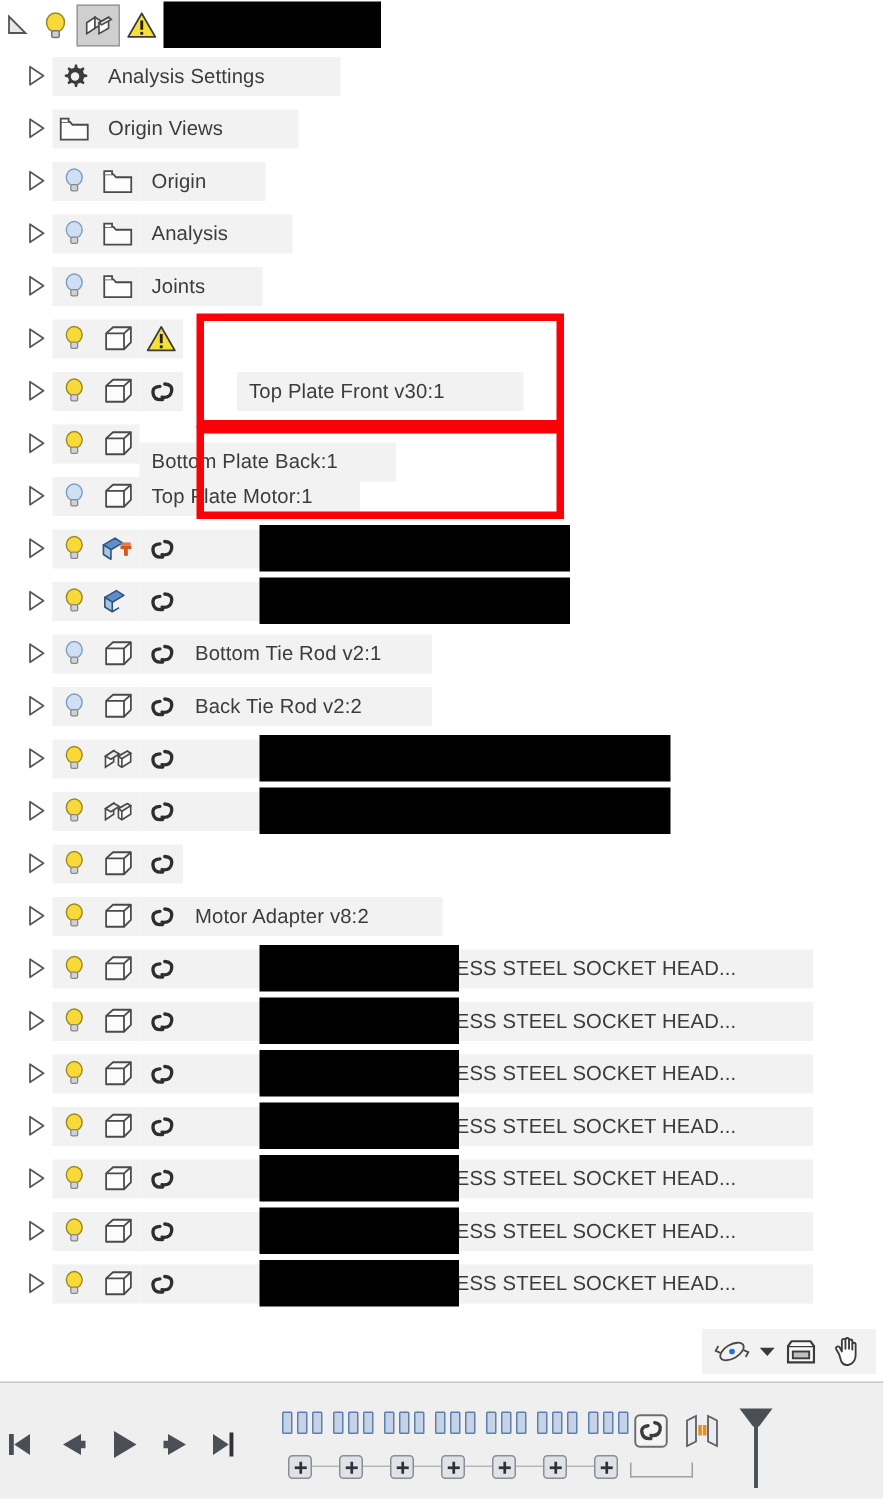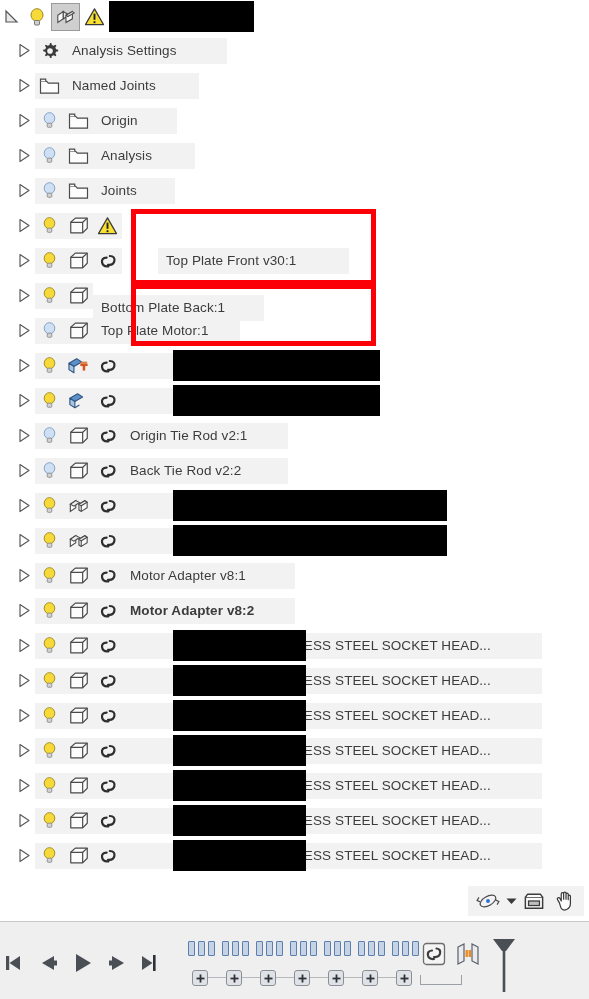--- a/index.html
+++ b/index.html
@@ -211,21 +211,21 @@
           <svg width="13" height="15" viewBox="0 0 13 15">
             <path d="M2 1.5 L11 7.5 L2 13.5 Z" fill="#ffffff" stroke="#5a5a5a" stroke-width="1.2" stroke-linejoin="round"></path>
           </svg>
         </div>
         <div class="icocell">
           <svg width="21" height="18" viewBox="0 0 22 19">
             <path d="M1.5 4.5 L8 4.5 L9.8 6.5 L20.5 6.5 L20.5 17 L1.5 17 Z" fill="#fdfdfd" stroke="#4a4a4a" stroke-width="1.25"></path>
             <path d="M1.5 4.5 L1.5 2.2 L7 2.2 L7 4.5" fill="#fdfdfd" stroke="#4a4a4a" stroke-width="1.25"></path>
           </svg>
         </div>
-        <div class="labelcell" style="width:117px;">Named Joints</div>
+        <div class="labelcell" style="width:117px;">Origin Views</div>
       </div>
       <div class="row">
         <div style="width:13px;flex:0 0 auto;"></div>
         <div class="tri">
           <svg width="13" height="15" viewBox="0 0 13 15">
             <path d="M2 1.5 L11 7.5 L2 13.5 Z" fill="#ffffff" stroke="#5a5a5a" stroke-width="1.2" stroke-linejoin="round"></path>
           </svg>
         </div>
         <div class="icocell">
           <svg width="17" height="19" viewBox="0 0 18 20">
@@ -460,21 +460,21 @@
             <path d="M3 6.5 L16 6.5 L21 2" fill="none" stroke="#4a4a4a" stroke-width="1.3"></path>
             <path d="M16 6.5 L16 18" fill="none" stroke="#4a4a4a" stroke-width="1.3"></path>
           </svg>
         </div>
         <div class="icocell">
           <svg width="22" height="20" viewBox="0 0 24 22">
             <path d="M14 5.5 Q20 5.8 19 11 Q18 16 12 15.2" fill="none" stroke="#2e2e2e" stroke-width="2.4" stroke-linecap="round"></path>
             <path d="M10.5 7.2 Q4.5 7.5 5.5 12.7 Q6.5 17.7 12.5 16.9" fill="none" stroke="#2e2e2e" stroke-width="2.4" stroke-linecap="round"></path>
           </svg>
         </div>
-        <div class="labelcell" style="width:148px;">Origin Tie Rod v2:1</div>
+        <div class="labelcell" style="width:148px;">Bottom Tie Rod v2:1</div>
       </div>
       <div class="row">
         <div style="width:13px;flex:0 0 auto;"></div>
         <div class="tri">
           <svg width="13" height="15" viewBox="0 0 13 15">
             <path d="M2 1.5 L11 7.5 L2 13.5 Z" fill="#ffffff" stroke="#5a5a5a" stroke-width="1.2" stroke-linejoin="round"></path>
           </svg>
         </div>
         <div class="icocell">
           <svg width="17" height="19" viewBox="0 0 18 20">
@@ -576,49 +576,48 @@
             <path d="M3 6.5 L16 6.5 L21 2" fill="none" stroke="#4a4a4a" stroke-width="1.3"></path>
             <path d="M16 6.5 L16 18" fill="none" stroke="#4a4a4a" stroke-width="1.3"></path>
           </svg>
         </div>
         <div class="icocell">
           <svg width="22" height="20" viewBox="0 0 24 22">
             <path d="M14 5.5 Q20 5.8 19 11 Q18 16 12 15.2" fill="none" stroke="#2e2e2e" stroke-width="2.4" stroke-linecap="round"></path>
             <path d="M10.5 7.2 Q4.5 7.5 5.5 12.7 Q6.5 17.7 12.5 16.9" fill="none" stroke="#2e2e2e" stroke-width="2.4" stroke-linecap="round"></path>
           </svg>
         </div>
-        <div class="labelcell" style="width:155px;">Motor Adapter v8:1</div>
-      </div>
-      <div class="row">
-        <div style="width:13px;flex:0 0 auto;"></div>
-        <div class="tri">
-          <svg width="13" height="15" viewBox="0 0 13 15">
-            <path d="M2 1.5 L11 7.5 L2 13.5 Z" fill="#ffffff" stroke="#5a5a5a" stroke-width="1.2" stroke-linejoin="round"></path>
-          </svg>
-        </div>
-        <div class="icocell">
-          <svg width="17" height="19" viewBox="0 0 18 20">
-            <ellipse cx="9" cy="7.6" rx="5.6" ry="5.9" fill="#f7d93a" stroke="#9a8a20" stroke-width="1"></ellipse>
-            <rect x="6.6" y="12.8" width="4.8" height="4.4" rx="1" fill="#d2d2d2" stroke="#888" stroke-width="0.9"></rect>
-          </svg>
-        </div>
-        <div class="icocell">
-          <svg width="22" height="19" viewBox="0 0 24 20">
-            <path d="M3 6.5 L8 2 L21 2 L21 13 L16 18 L3 18 Z" fill="#fcfcfc" stroke="#4a4a4a" stroke-width="1.3" stroke-linejoin="round"></path>
-            <path d="M3 6.5 L16 6.5 L21 2" fill="none" stroke="#4a4a4a" stroke-width="1.3"></path>
-            <path d="M16 6.5 L16 18" fill="none" stroke="#4a4a4a" stroke-width="1.3"></path>
-          </svg>
-        </div>
-        <div class="icocell">
-          <svg width="22" height="20" viewBox="0 0 24 22">
-            <path d="M14 5.5 Q20 5.8 19 11 Q18 16 12 15.2" fill="none" stroke="#2e2e2e" stroke-width="2.4" stroke-linecap="round"></path>
-            <path d="M10.5 7.2 Q4.5 7.5 5.5 12.7 Q6.5 17.7 12.5 16.9" fill="none" stroke="#2e2e2e" stroke-width="2.4" stroke-linecap="round"></path>
-          </svg>
-        </div>
-        <div class="labelcell" style="width:155px;font-weight:bold;">Motor Adapter v8:2</div>
+      </div>
+      <div class="row">
+        <div style="width:13px;flex:0 0 auto;"></div>
+        <div class="tri">
+          <svg width="13" height="15" viewBox="0 0 13 15">
+            <path d="M2 1.5 L11 7.5 L2 13.5 Z" fill="#ffffff" stroke="#5a5a5a" stroke-width="1.2" stroke-linejoin="round"></path>
+          </svg>
+        </div>
+        <div class="icocell">
+          <svg width="17" height="19" viewBox="0 0 18 20">
+            <ellipse cx="9" cy="7.6" rx="5.6" ry="5.9" fill="#f7d93a" stroke="#9a8a20" stroke-width="1"></ellipse>
+            <rect x="6.6" y="12.8" width="4.8" height="4.4" rx="1" fill="#d2d2d2" stroke="#888" stroke-width="0.9"></rect>
+          </svg>
+        </div>
+        <div class="icocell">
+          <svg width="22" height="19" viewBox="0 0 24 20">
+            <path d="M3 6.5 L8 2 L21 2 L21 13 L16 18 L3 18 Z" fill="#fcfcfc" stroke="#4a4a4a" stroke-width="1.3" stroke-linejoin="round"></path>
+            <path d="M3 6.5 L16 6.5 L21 2" fill="none" stroke="#4a4a4a" stroke-width="1.3"></path>
+            <path d="M16 6.5 L16 18" fill="none" stroke="#4a4a4a" stroke-width="1.3"></path>
+          </svg>
+        </div>
+        <div class="icocell">
+          <svg width="22" height="20" viewBox="0 0 24 22">
+            <path d="M14 5.5 Q20 5.8 19 11 Q18 16 12 15.2" fill="none" stroke="#2e2e2e" stroke-width="2.4" stroke-linecap="round"></path>
+            <path d="M10.5 7.2 Q4.5 7.5 5.5 12.7 Q6.5 17.7 12.5 16.9" fill="none" stroke="#2e2e2e" stroke-width="2.4" stroke-linecap="round"></path>
+          </svg>
+        </div>
+        <div class="labelcell" style="width:155px;">Motor Adapter v8:2</div>
       </div>
       <div class="row">
         <div style="width:13px;flex:0 0 auto;"></div>
         <div class="tri">
           <svg width="13" height="15" viewBox="0 0 13 15">
             <path d="M2 1.5 L11 7.5 L2 13.5 Z" fill="#ffffff" stroke="#5a5a5a" stroke-width="1.2" stroke-linejoin="round"></path>
           </svg>
         </div>
         <div class="icocell">
           <svg width="17" height="19" viewBox="0 0 18 20">

